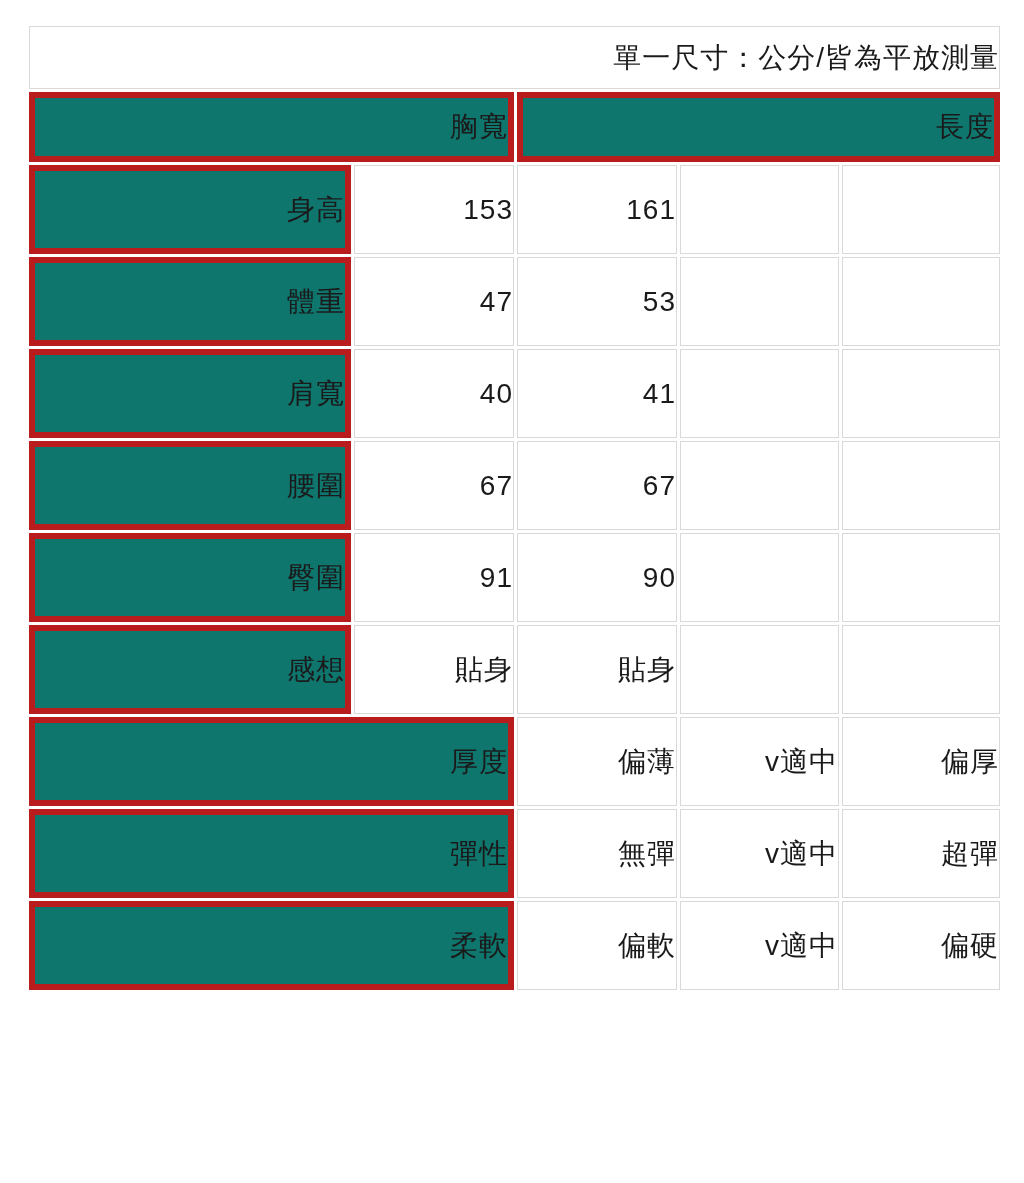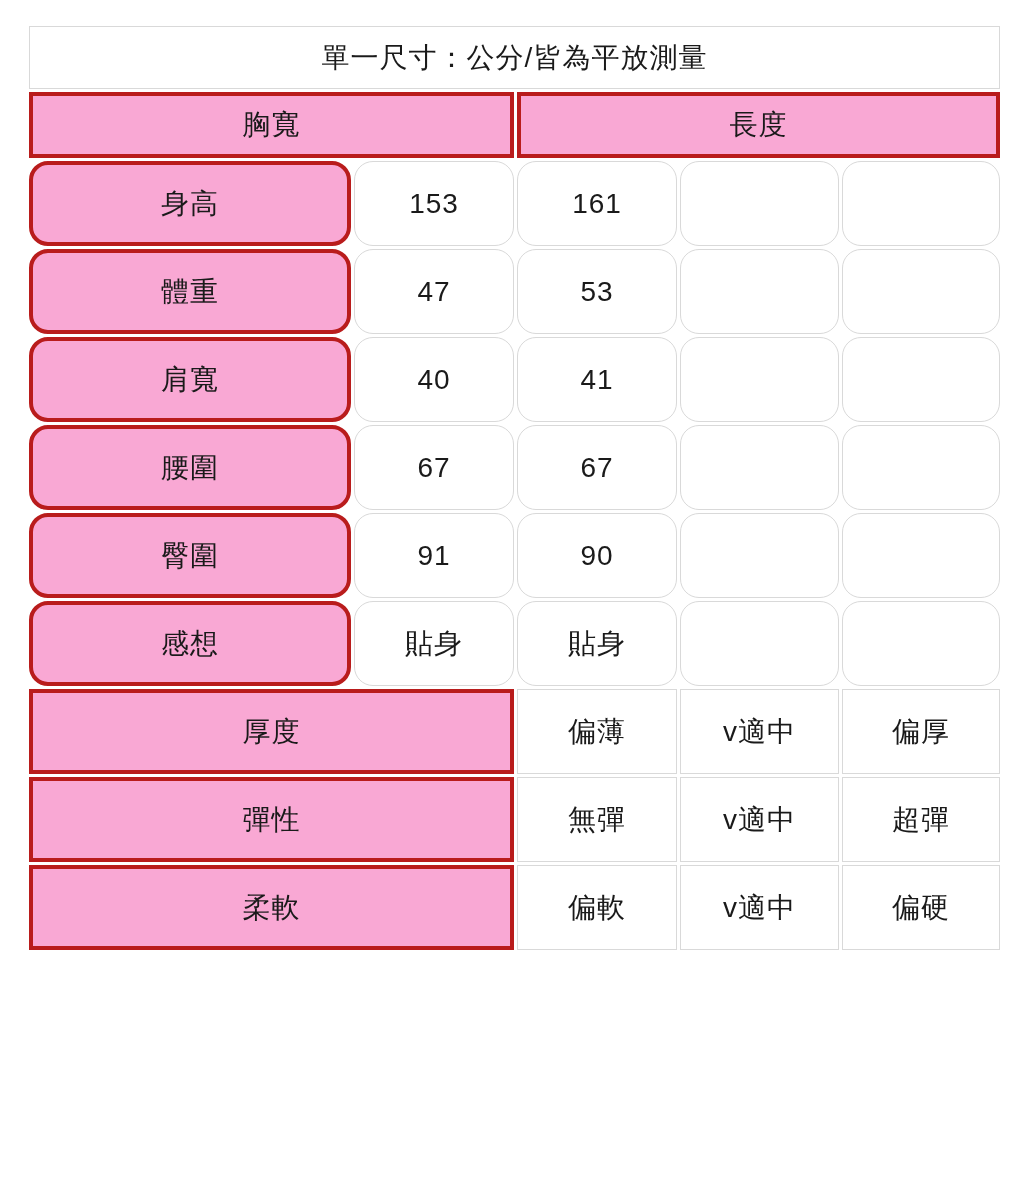--- a/index.html
+++ b/index.html
@@ -18,41 +18,41 @@
   table.size-chart {
     position: absolute;
     left: 26px;
     top: 23px;
     width: 975px;
     border-collapse: separate;
     border-spacing: 3px;
     table-layout: fixed;
   }
   td {
-    text-align: center;
+    text-align: right;
     vertical-align: middle;
     font-size: 28px;
     color: #1a1a1a;
     letter-spacing: 1px;
     padding: 0;
   }
   td.white {
     background: #ffffff;
     border: 1px solid #d9d9d9;
   }
   td.gray {
-    background: #f9a8d4;
-    border: 4px solid #b91c1c;
+    background: #0f766e;
+    border: 6px solid #b91c1c;
   }
   tr.row-title td    { height: 61px; }
   tr.row-header td   { height: 58px; }
   tr.row-values td   { height: 72px; }
   tr.row-subtitle td { height: 44px; }
   tr.row-fitter td   { height: 70px; }
-  tr.row-data td     { height: 77px; border-radius: 19px; }
+  tr.row-data td     { height: 77px; }
   tr.row-rating td   { height: 77px; margin-left: 44px; }
 </style>
 </head>
 <body>
 
 <div class="page">
   <table class="size-chart">
     <colgroup>
       <col style="width:322px">
       <col style="width:160px">

